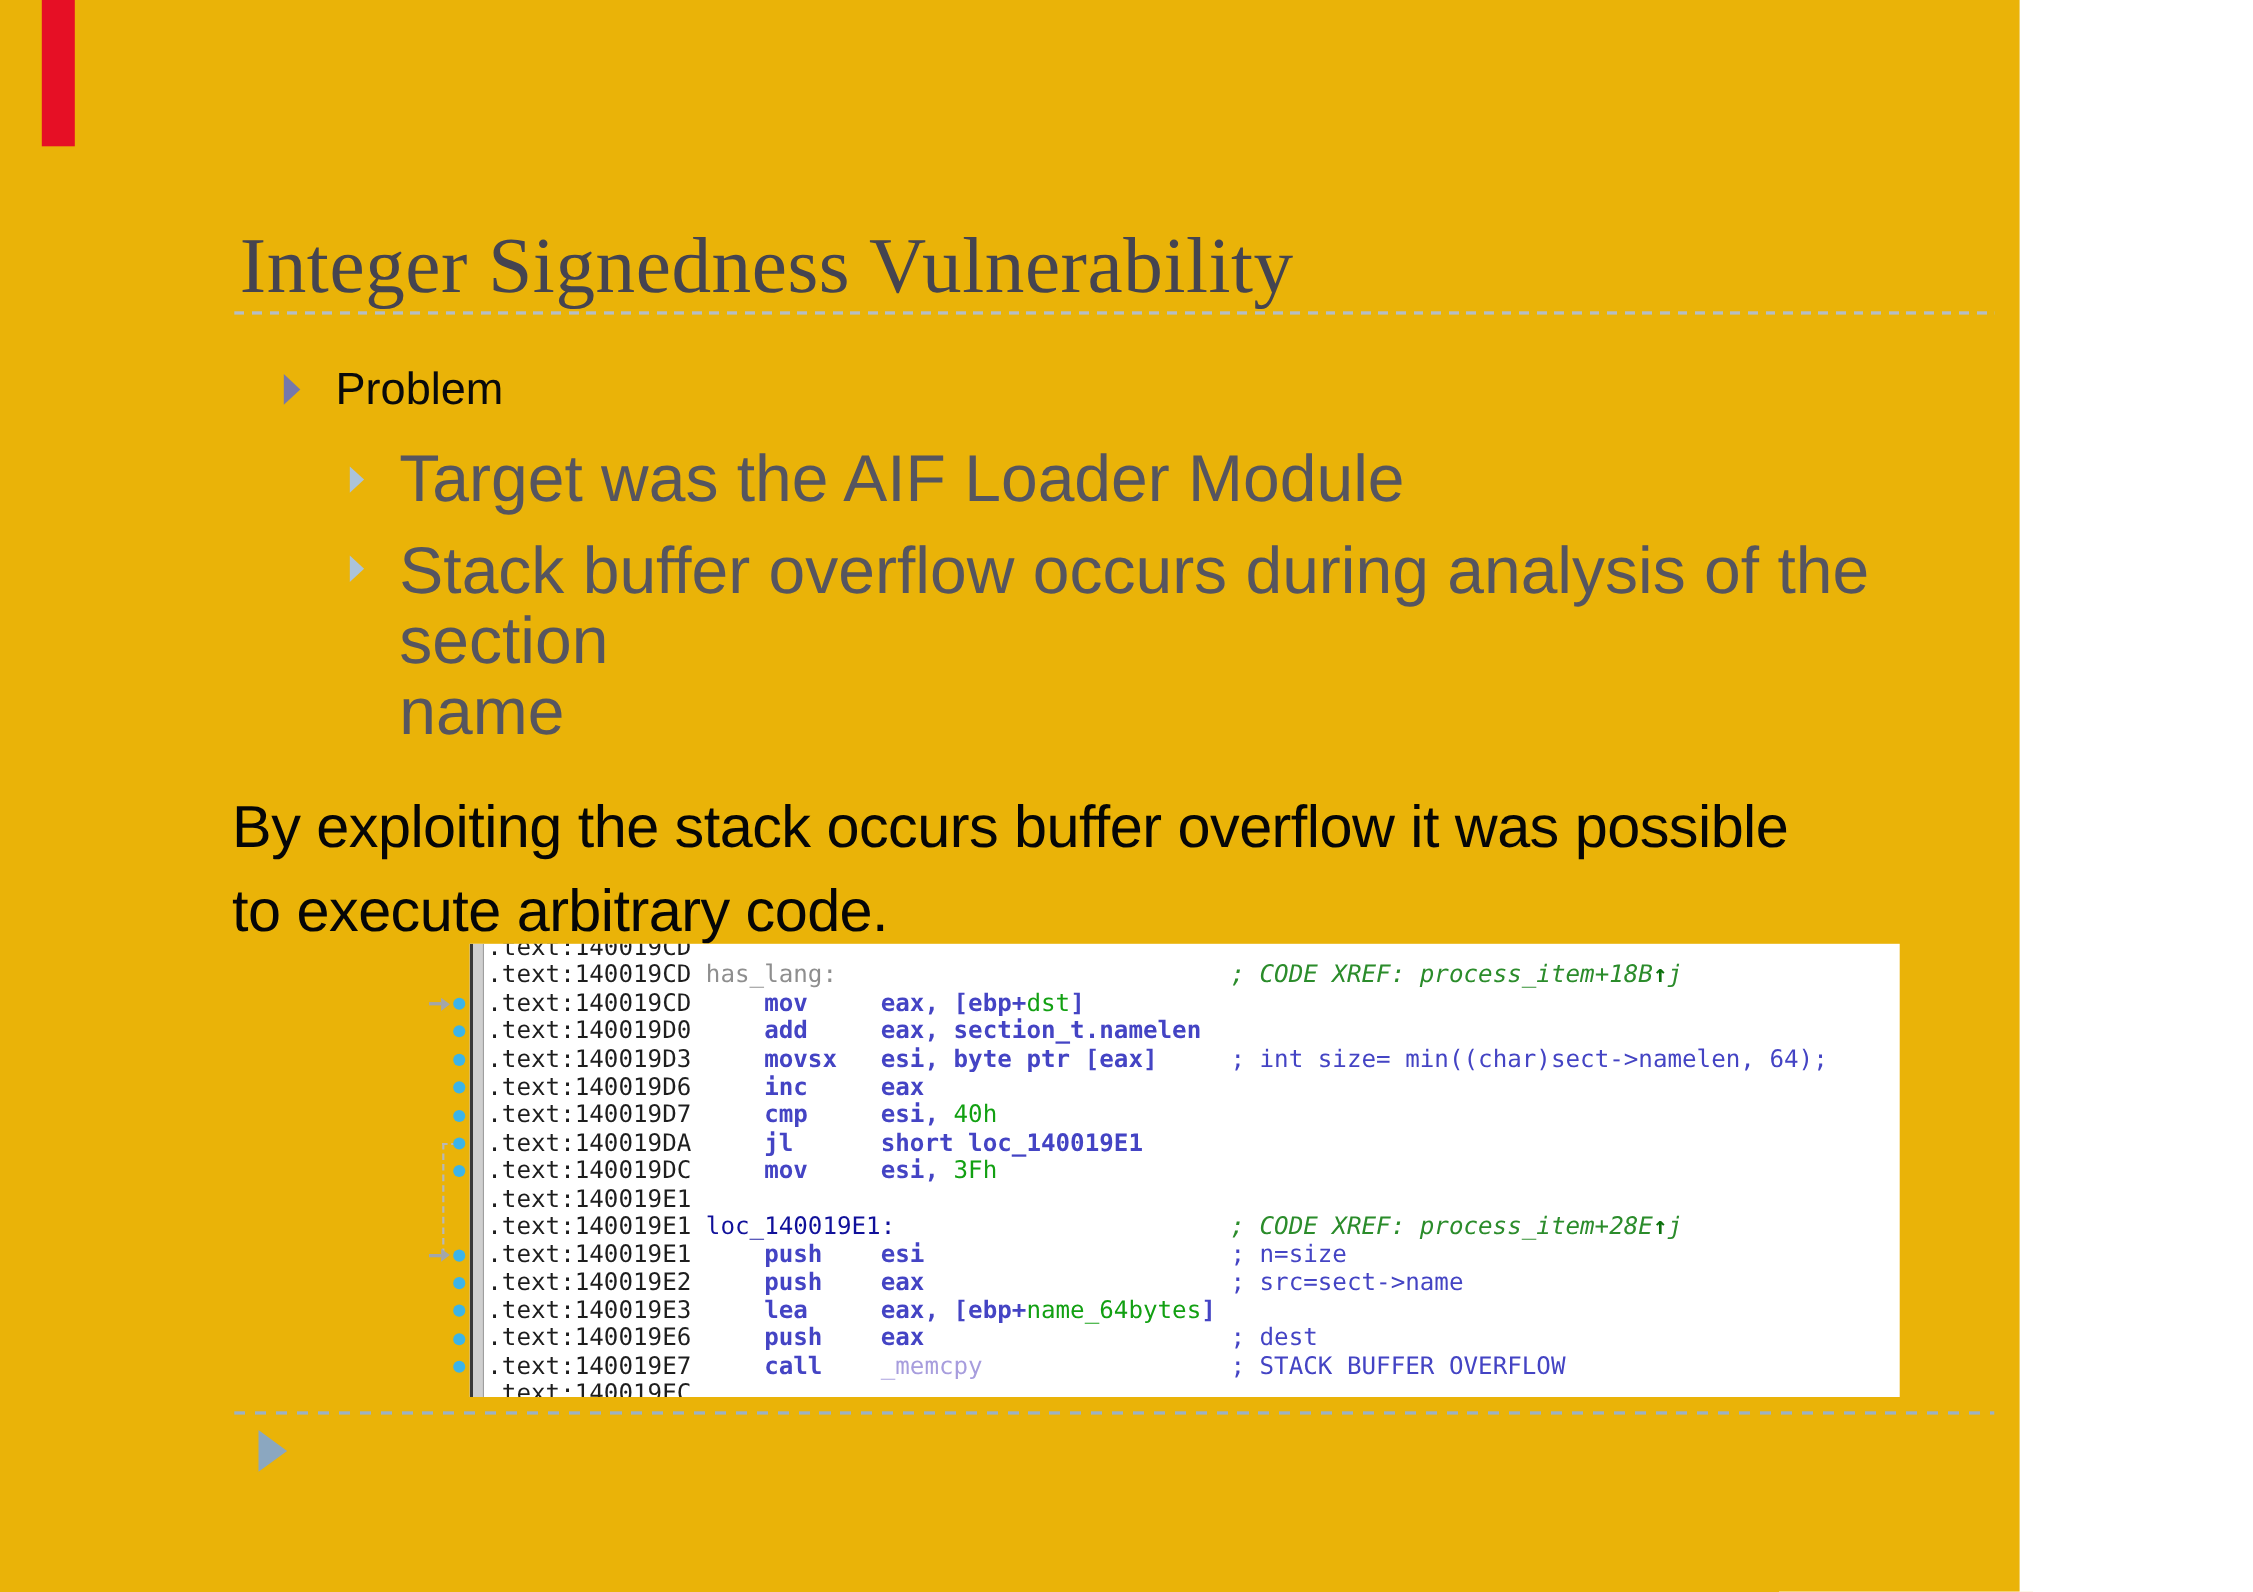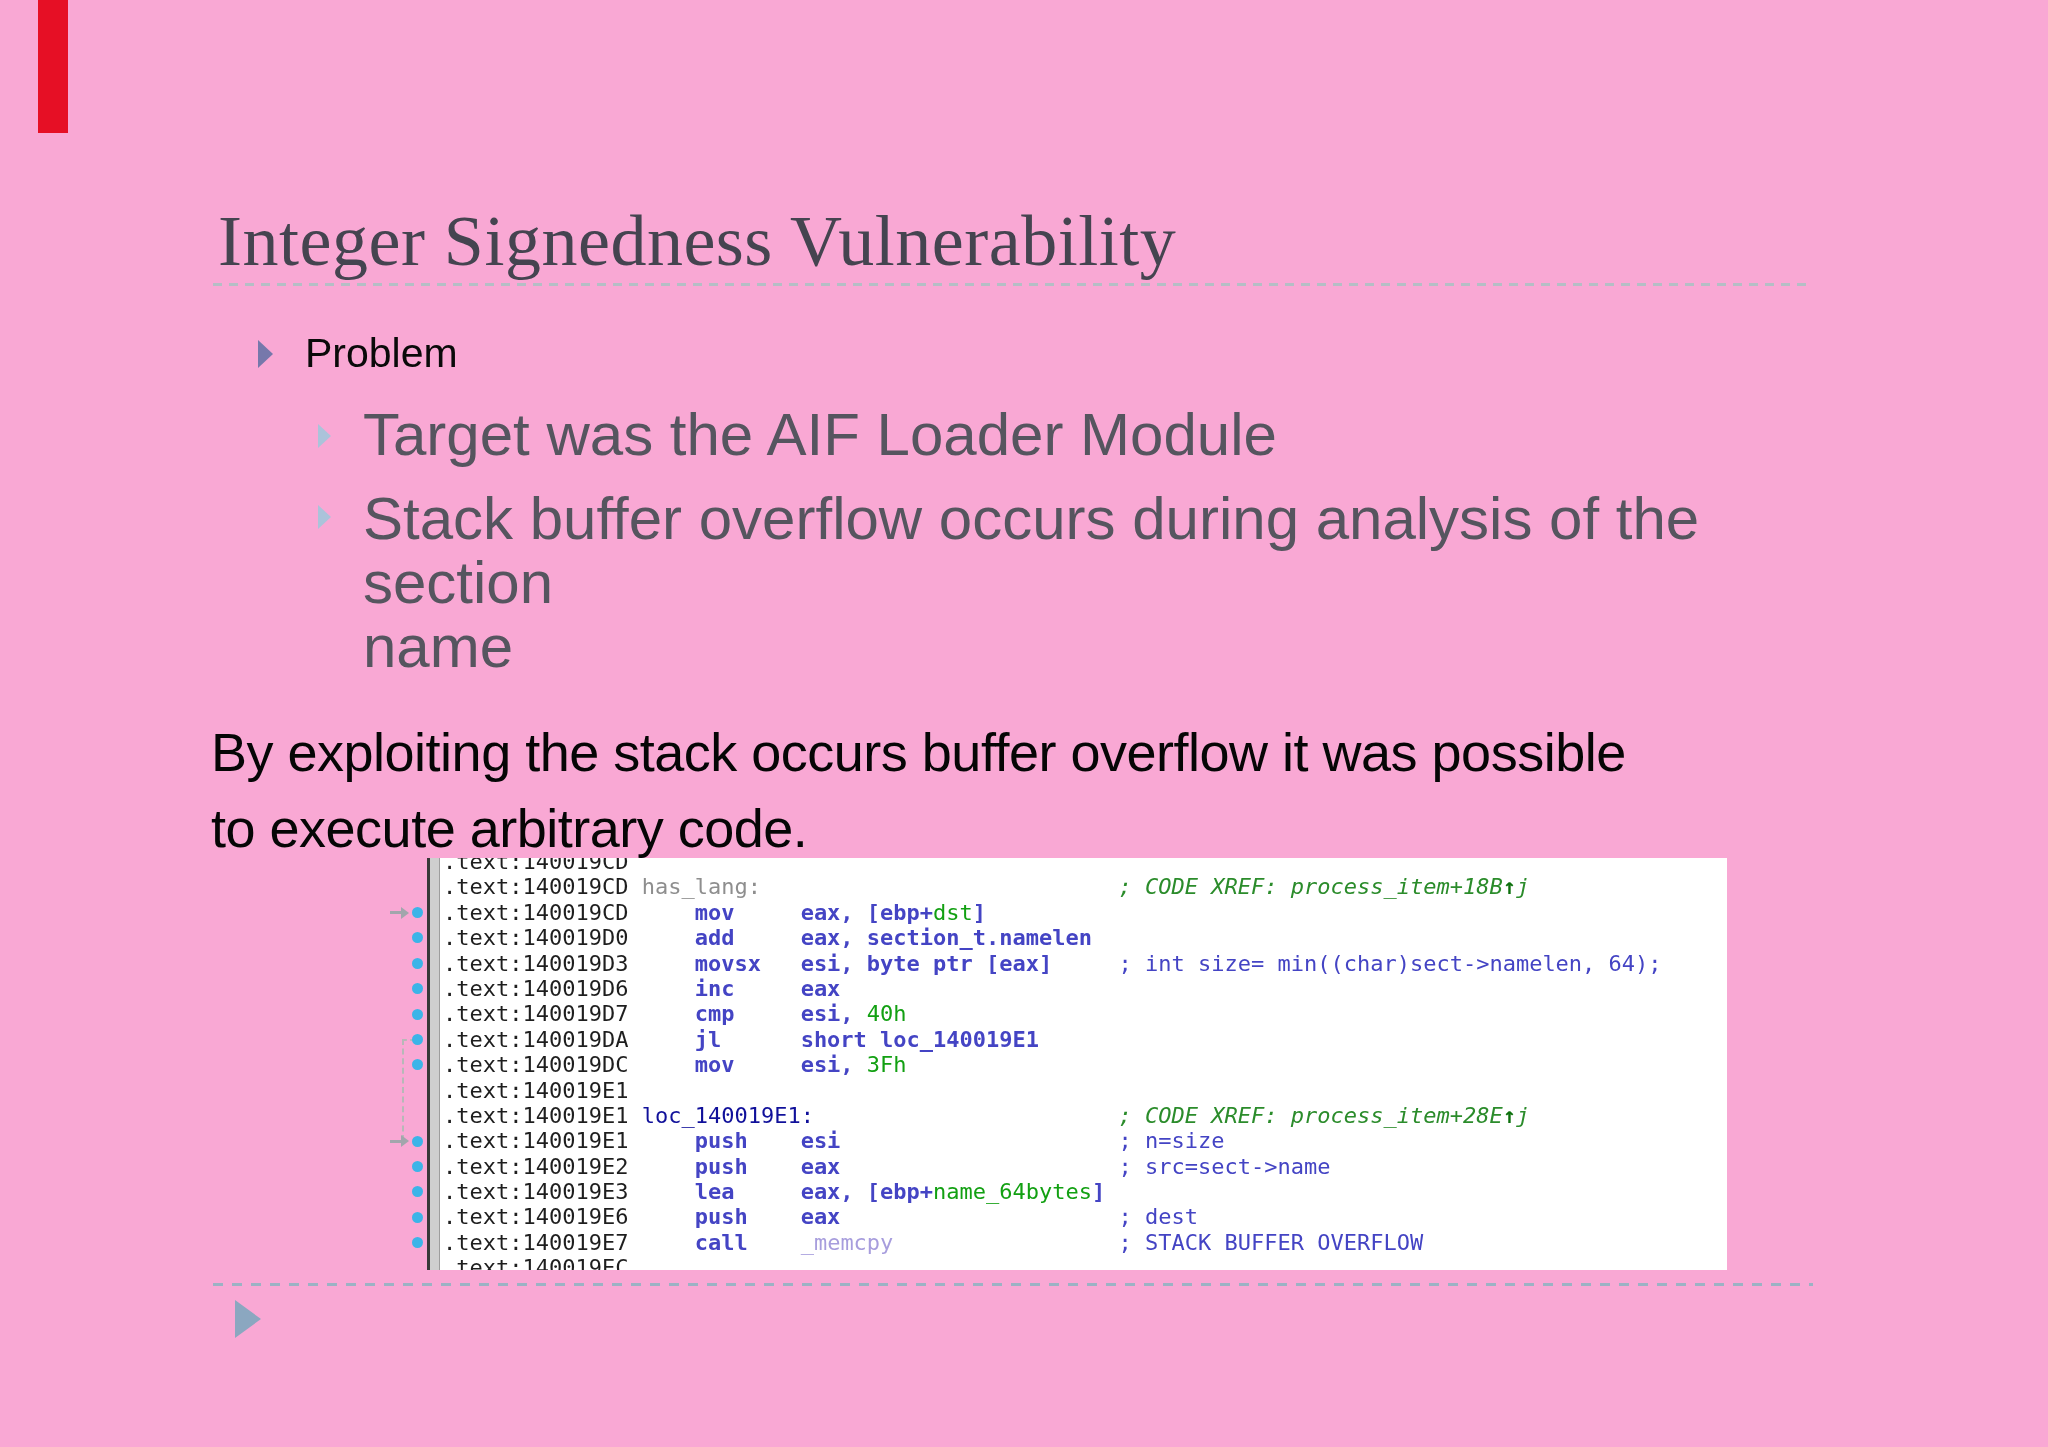--- a/index.html
+++ b/index.html
@@ -1,16 +1,16 @@
 <!DOCTYPE html>
 <html><head>
 <meta charset="utf-8">
 <style>
   html,body{margin:0;padding:0;background:#ffffff;}
-  .slide{position:relative;width:2048px;height:1447px;background:#f9a8d4;overflow:hidden;
+  .slide{position:relative;width:1836px;height:1447px;background:#eab308;overflow:hidden;
          font-family:"Liberation Sans",sans-serif;}
 
   .red-bar{position:absolute;left:38px;top:0;width:30px;height:133px;background:#e60f25;}
 
   .title{position:absolute;left:218px;top:198px;margin:0;
          font-family:"Liberation Serif","DejaVu Serif",serif;font-weight:normal;
          font-size:72px;line-height:86px;letter-spacing:0.5px;color:#454450;}
   .title-rule{position:absolute;left:213px;top:283px;width:1600px;height:3px;
          background:repeating-linear-gradient(90deg,#b5bec5 0 9px,transparent 9px 16px);}
 

